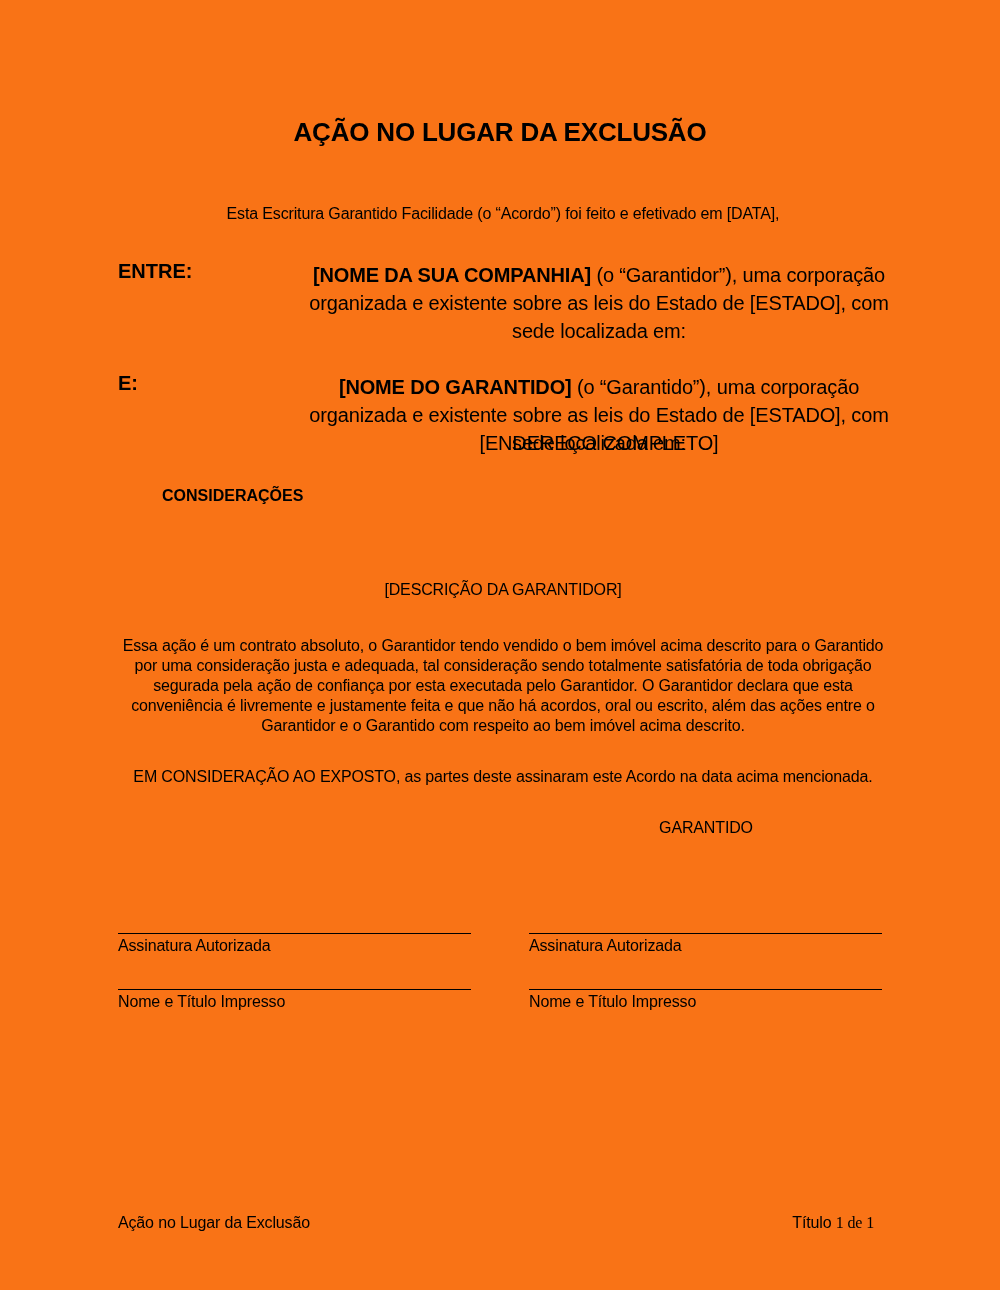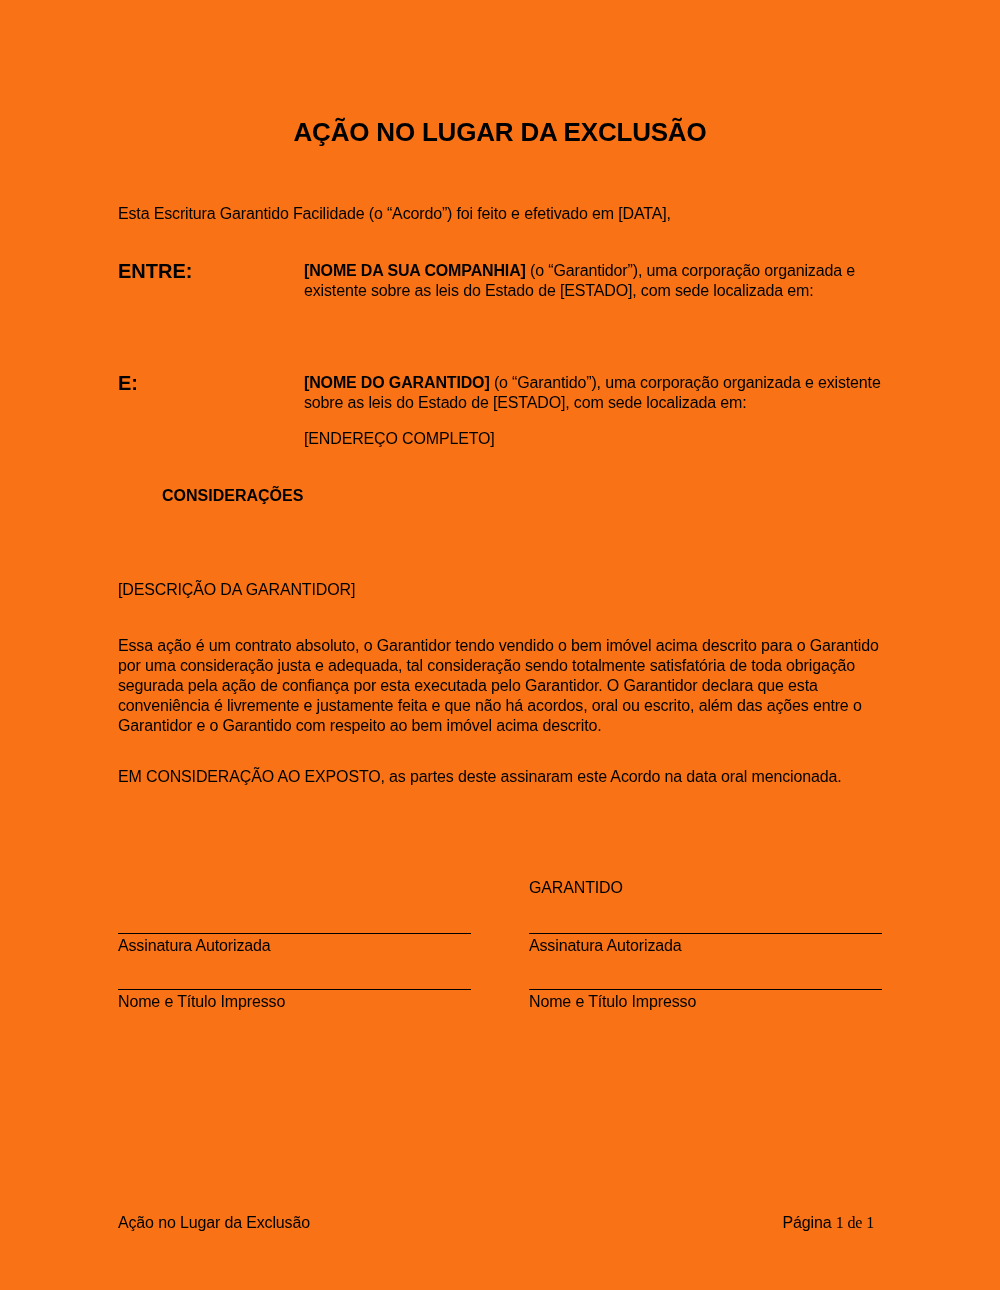--- a/index.html
+++ b/index.html
@@ -15,21 +15,21 @@
       font-family: "Liberation Sans", sans-serif;
       color: #000;
       font-size: 16px;
     }
     .page {
       position: absolute;
       left: 0; top: 0;
       width: 1000px; height: 1290px;
       background: #f97316;
     }
-    .abs { position: absolute; }
+    .abs { position: absolute; text-align: center; }
     .title {
       left: 0; width: 1000px;
       top: 116px;
       text-align: center;
       font-weight: bold;
       font-size: 26px;
       letter-spacing: -0.2px;
       line-height: 32px;
     }
     .p {
@@ -41,22 +41,22 @@
     }
     .label {
       left: 118px;
       font-weight: bold;
       font-size: 20px;
       line-height: 20px;
     }
     .party {
       left: 304px;
       width: 590px;
-      font-size: 16px;
-      line-height: 20px;
+      font-size: 20px;
+      line-height: 28px;
       letter-spacing: -0.15px;
     }
     .party b { font-weight: bold; }
     .heading {
       left: 118px;
       font-weight: bold;
       font-size: 16px;
       line-height: 20px;
       margin-left: 44px;
     }
@@ -110,33 +110,33 @@
   <div class="abs party" style="top:373px;">
     <b>[NOME DO GARANTIDO]</b><span> (o “Garantido”), uma corporação organizada e existente sobre as leis do Estado de [ESTADO], com sede localizada em:</span>
   </div>
   <div class="abs party" style="top:429px;">[ENDEREÇO COMPLETO]</div>
 
   <div class="abs heading" style="top:486px;">CONSIDERAÇÕES</div>
   <div class="abs p" style="top:580px;">[DESCRIÇÃO DA GARANTIDOR]</div>
 
   <div class="abs p" style="top:636px;">Essa ação é um contrato absoluto, o Garantidor tendo vendido o bem imóvel acima descrito para o Garantido por uma consideração justa e adequada, tal consideração sendo totalmente satisfatória de toda obrigação segurada pela ação de confiança por esta executada pelo Garantidor. O Garantidor declara que esta conveniência é livremente e justamente feita e que não há acordos, oral ou escrito, além das ações entre o Garantidor e o Garantido com respeito ao bem imóvel acima descrito.</div>
 
-  <div class="abs p" style="top:767px;">EM CONSIDERAÇÃO AO EXPOSTO, as partes deste assinaram este Acordo na data oral mencionada.</div>
+  <div class="abs p" style="top:767px;">EM CONSIDERAÇÃO AO EXPOSTO, as partes deste assinaram este Acordo na data acima mencionada.</div>
 
   <div class="abs sig-line" style="left:118px; top:933px;"></div>
   <div class="abs sig-text" style="left:118px; top:936px;">Assinatura Autorizada</div>
   <div class="abs sig-line" style="left:118px; top:989px;"></div>
   <div class="abs sig-text" style="left:118px; top:992px;">Nome e Título Impresso</div>
 
-  <div class="abs sig-col" style="left:529px; top:878px;">
+  <div class="abs sig-col" style="left:529px; top:818px;">
     <div class="sig-text">GARANTIDO</div>
   </div>
   <div class="abs sig-line" style="left:529px; top:933px;"></div>
   <div class="abs sig-text" style="left:529px; top:936px;">Assinatura Autorizada</div>
   <div class="abs sig-line" style="left:529px; top:989px;"></div>
   <div class="abs sig-text" style="left:529px; top:992px;">Nome e Título Impresso</div>
 
   <div class="abs footer-left">Ação no Lugar da Exclusão</div>
   <div class="abs footer-right">
-    <span>Página </span><span class="serif-num">1</span><span class="serif-num"> de </span><span class="serif-num">1</span>
+    <span>Título </span><span class="serif-num">1</span><span class="serif-num"> de </span><span class="serif-num">1</span>
   </div>
 
 </div>
 
 </body></html>

